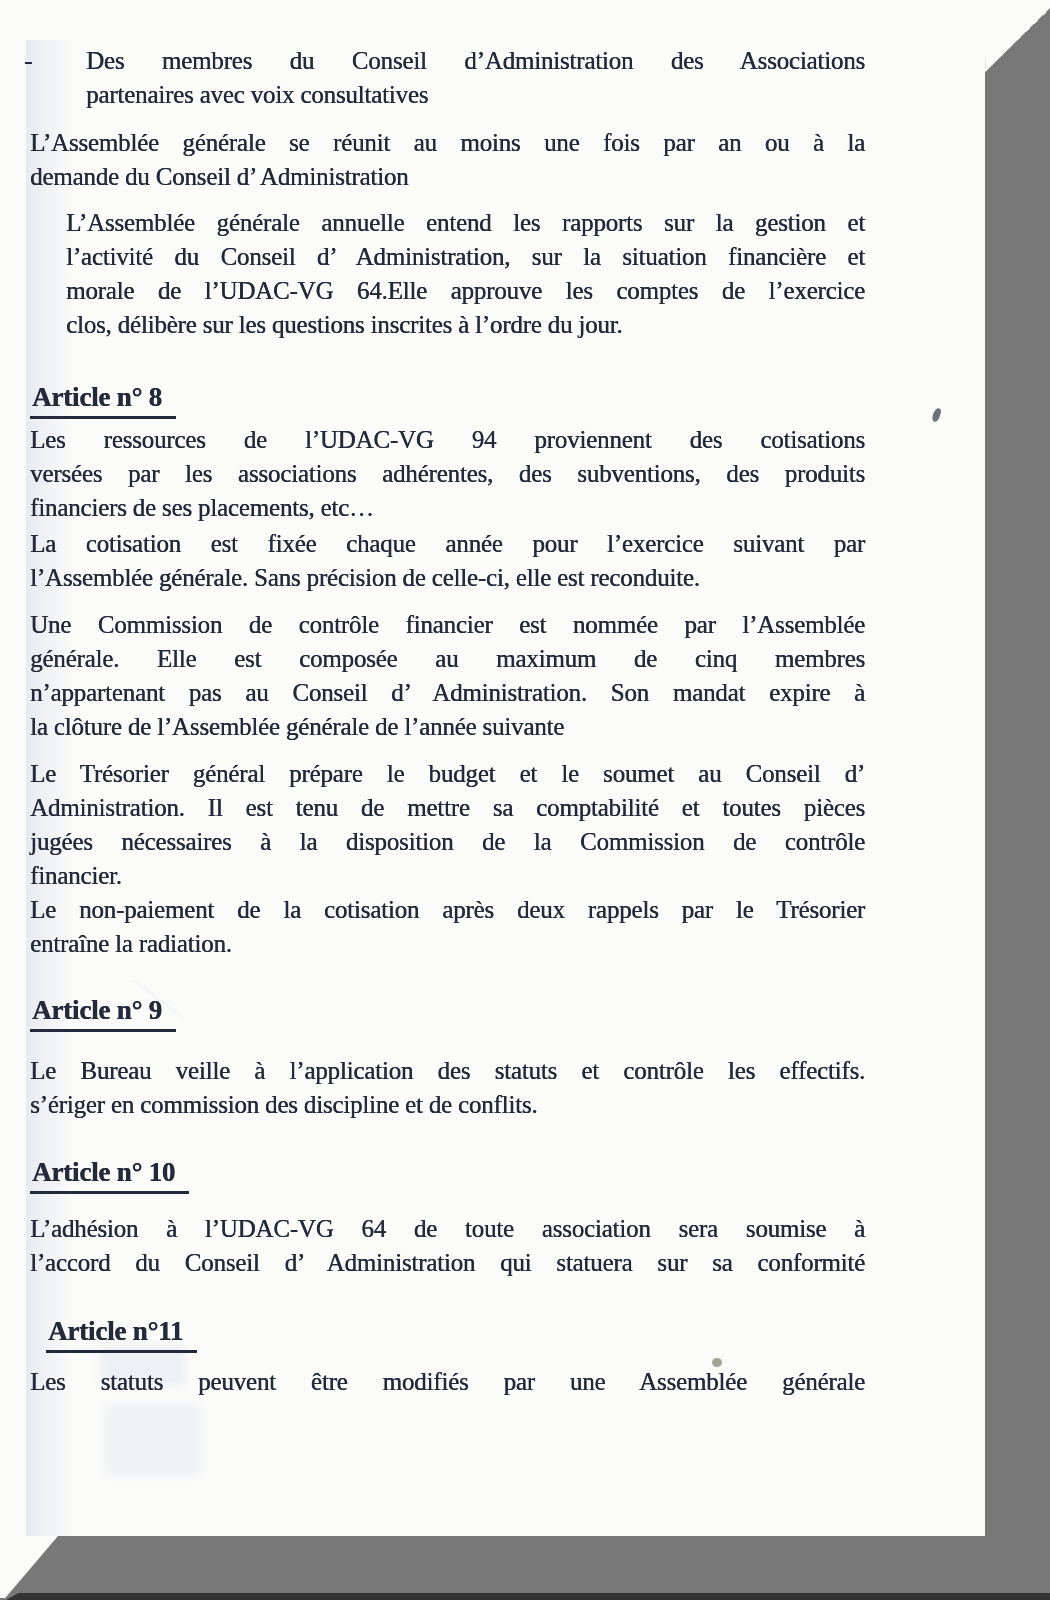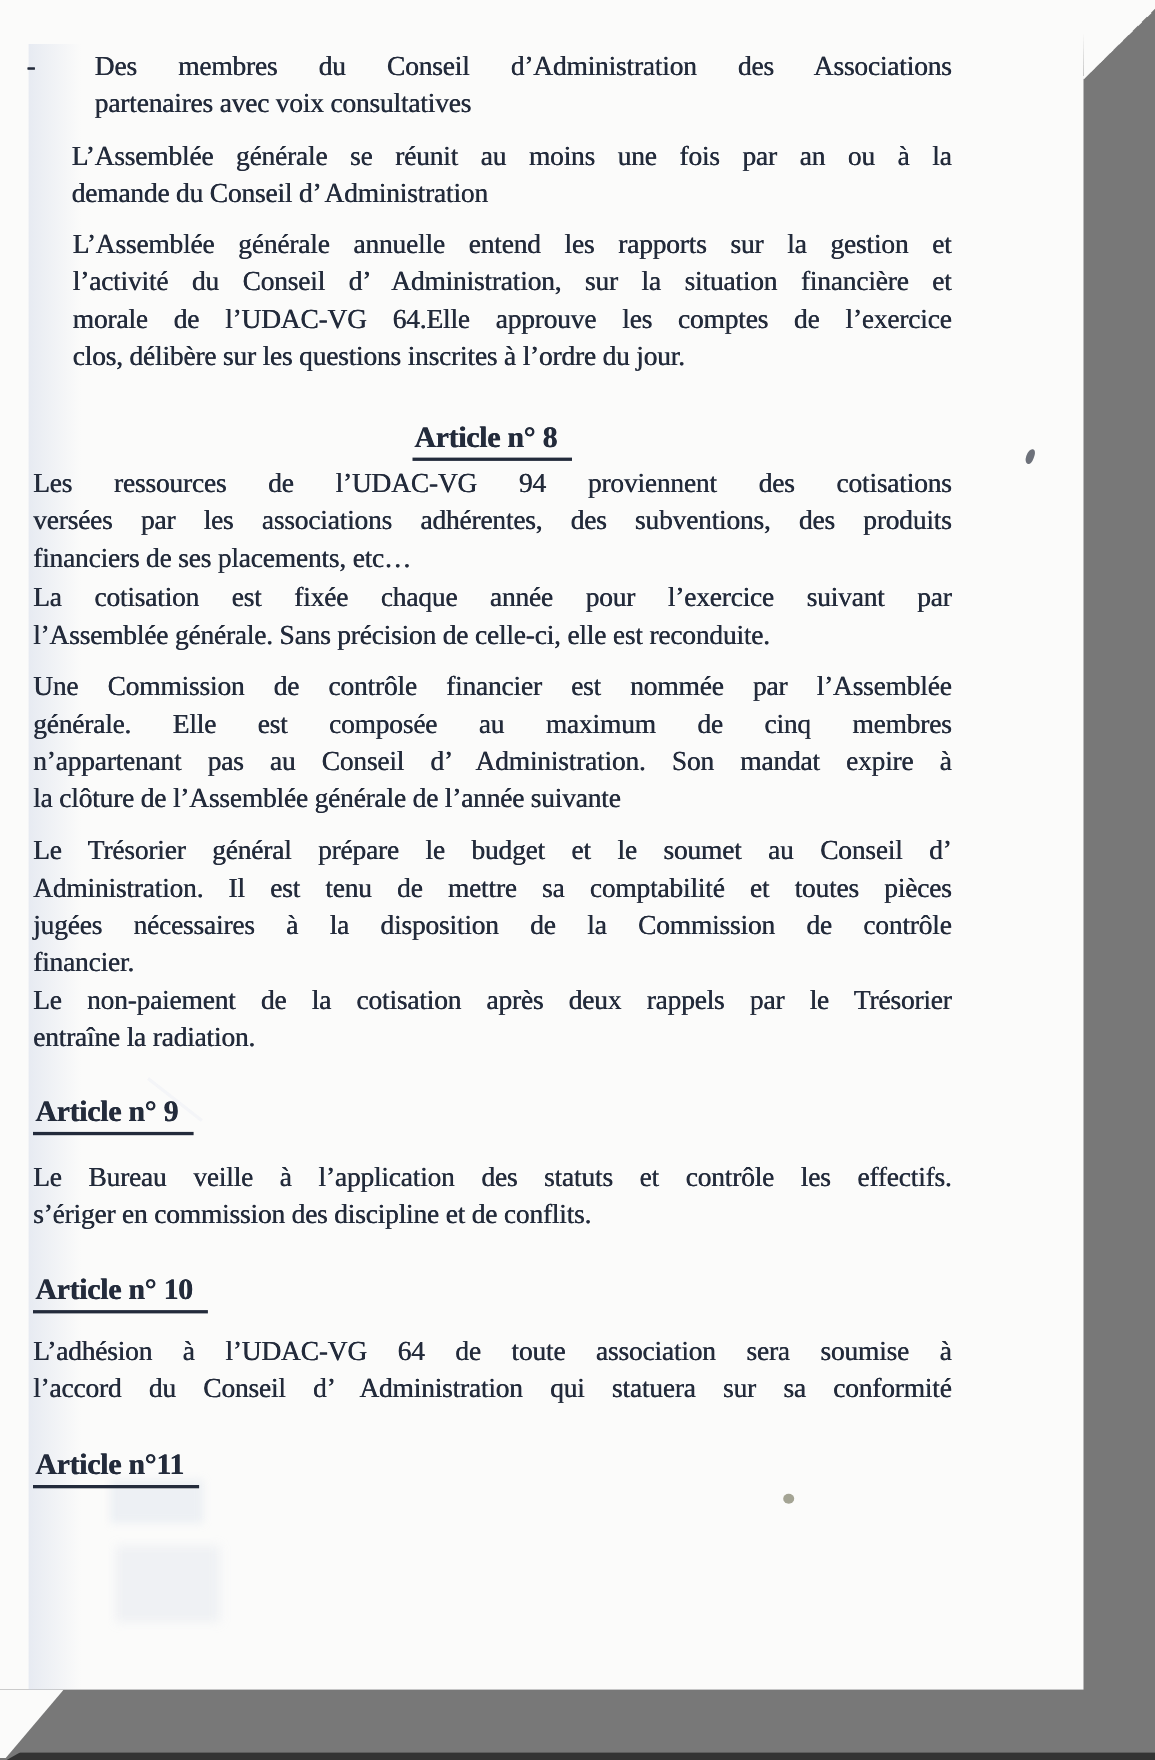--- a/index.html
+++ b/index.html
@@ -118,31 +118,31 @@
   <div class="scratch"></div>
 
   <div class="content">
       <div class="block block-bullet" style="margin-top: 0px;">
         <span class="bullet-dash">-</span>
         <div class="bullet-text">
           <div class="line just">Des membres du Conseil d’Administration des Associations</div>
           <div class="line">partenaires avec voix consultatives</div>
         </div>
       </div>
-      <div class="block block-paragraph" style="margin-top: 14px; margin-left: 35px;">
+      <div class="block block-paragraph" style="margin-top: 14px;">
         <div class="line just">L’Assemblée générale se réunit au moins une fois par an ou à la</div>
         <div class="line">demande du Conseil d’ Administration</div>
       </div>
       <div class="block block-paragraph" style="margin-top: 12px; margin-left: 36px;">
         <div class="line just">L’Assemblée générale annuelle entend les rapports sur la gestion et</div>
         <div class="line just">l’activité du Conseil d’ Administration, sur la situation financière et</div>
         <div class="line just">morale de l’UDAC-VG 64.Elle approuve les comptes de l’exercice</div>
         <div class="line">clos, délibère sur les questions inscrites à l’ordre du jour.</div>
       </div>
-      <div class="block block-heading" style="margin-top: 38px; text-align: center;"><span class="heading-text">Article n° 8</span></div>
+      <div class="block block-heading" style="margin-top: 38px;"><span class="heading-text">Article n° 8</span></div>
       <div class="block block-paragraph" style="margin-top: 4px;">
         <div class="line just">Les ressources de l’UDAC-VG 94 proviennent des cotisations</div>
         <div class="line just">versées par les associations adhérentes, des subventions, des produits</div>
         <div class="line">financiers de ses placements, etc…</div>
       </div>
       <div class="block block-paragraph" style="margin-top: 2px;">
         <div class="line just">La cotisation est fixée chaque année pour l’exercice suivant par</div>
         <div class="line">l’Assemblée générale. Sans précision de celle-ci, elle est reconduite.</div>
       </div>
       <div class="block block-paragraph" style="margin-top: 13px;">
@@ -164,17 +164,18 @@
       <div class="block block-heading" style="margin-top: 32px;"><span class="heading-text">Article n° 9</span></div>
       <div class="block block-paragraph" style="margin-top: 22px;">
         <div class="line just">Le Bureau veille à l’application des statuts et contrôle les effectifs.</div>
         <div class="line">s’ériger en commission des discipline et de conflits.</div>
       </div>
       <div class="block block-heading" style="margin-top: 33px;"><span class="heading-text">Article n° 10</span></div>
       <div class="block block-paragraph" style="margin-top: 18px;">
         <div class="line just">L’adhésion à l’UDAC-VG 64 de toute association sera soumise à</div>
         <div class="line just">l’accord du Conseil d’ Administration qui statuera sur sa conformité</div>
       </div>
-      <div class="block block-heading" style="margin-top: 34px;"><span class="heading-text">Article n°11</span></div>
+      <div class="block block-heading" style="margin-top: 34px; margin-left: 16px;"><span class="heading-text">Article n°11</span></div>
       <div class="block block-paragraph" style="margin-top: 12px;">
+        <div class="line just">Les statuts peuvent être modifiés par une Assemblée générale</div>
       </div>
     </div>
 </div>
 
 </body></html>

